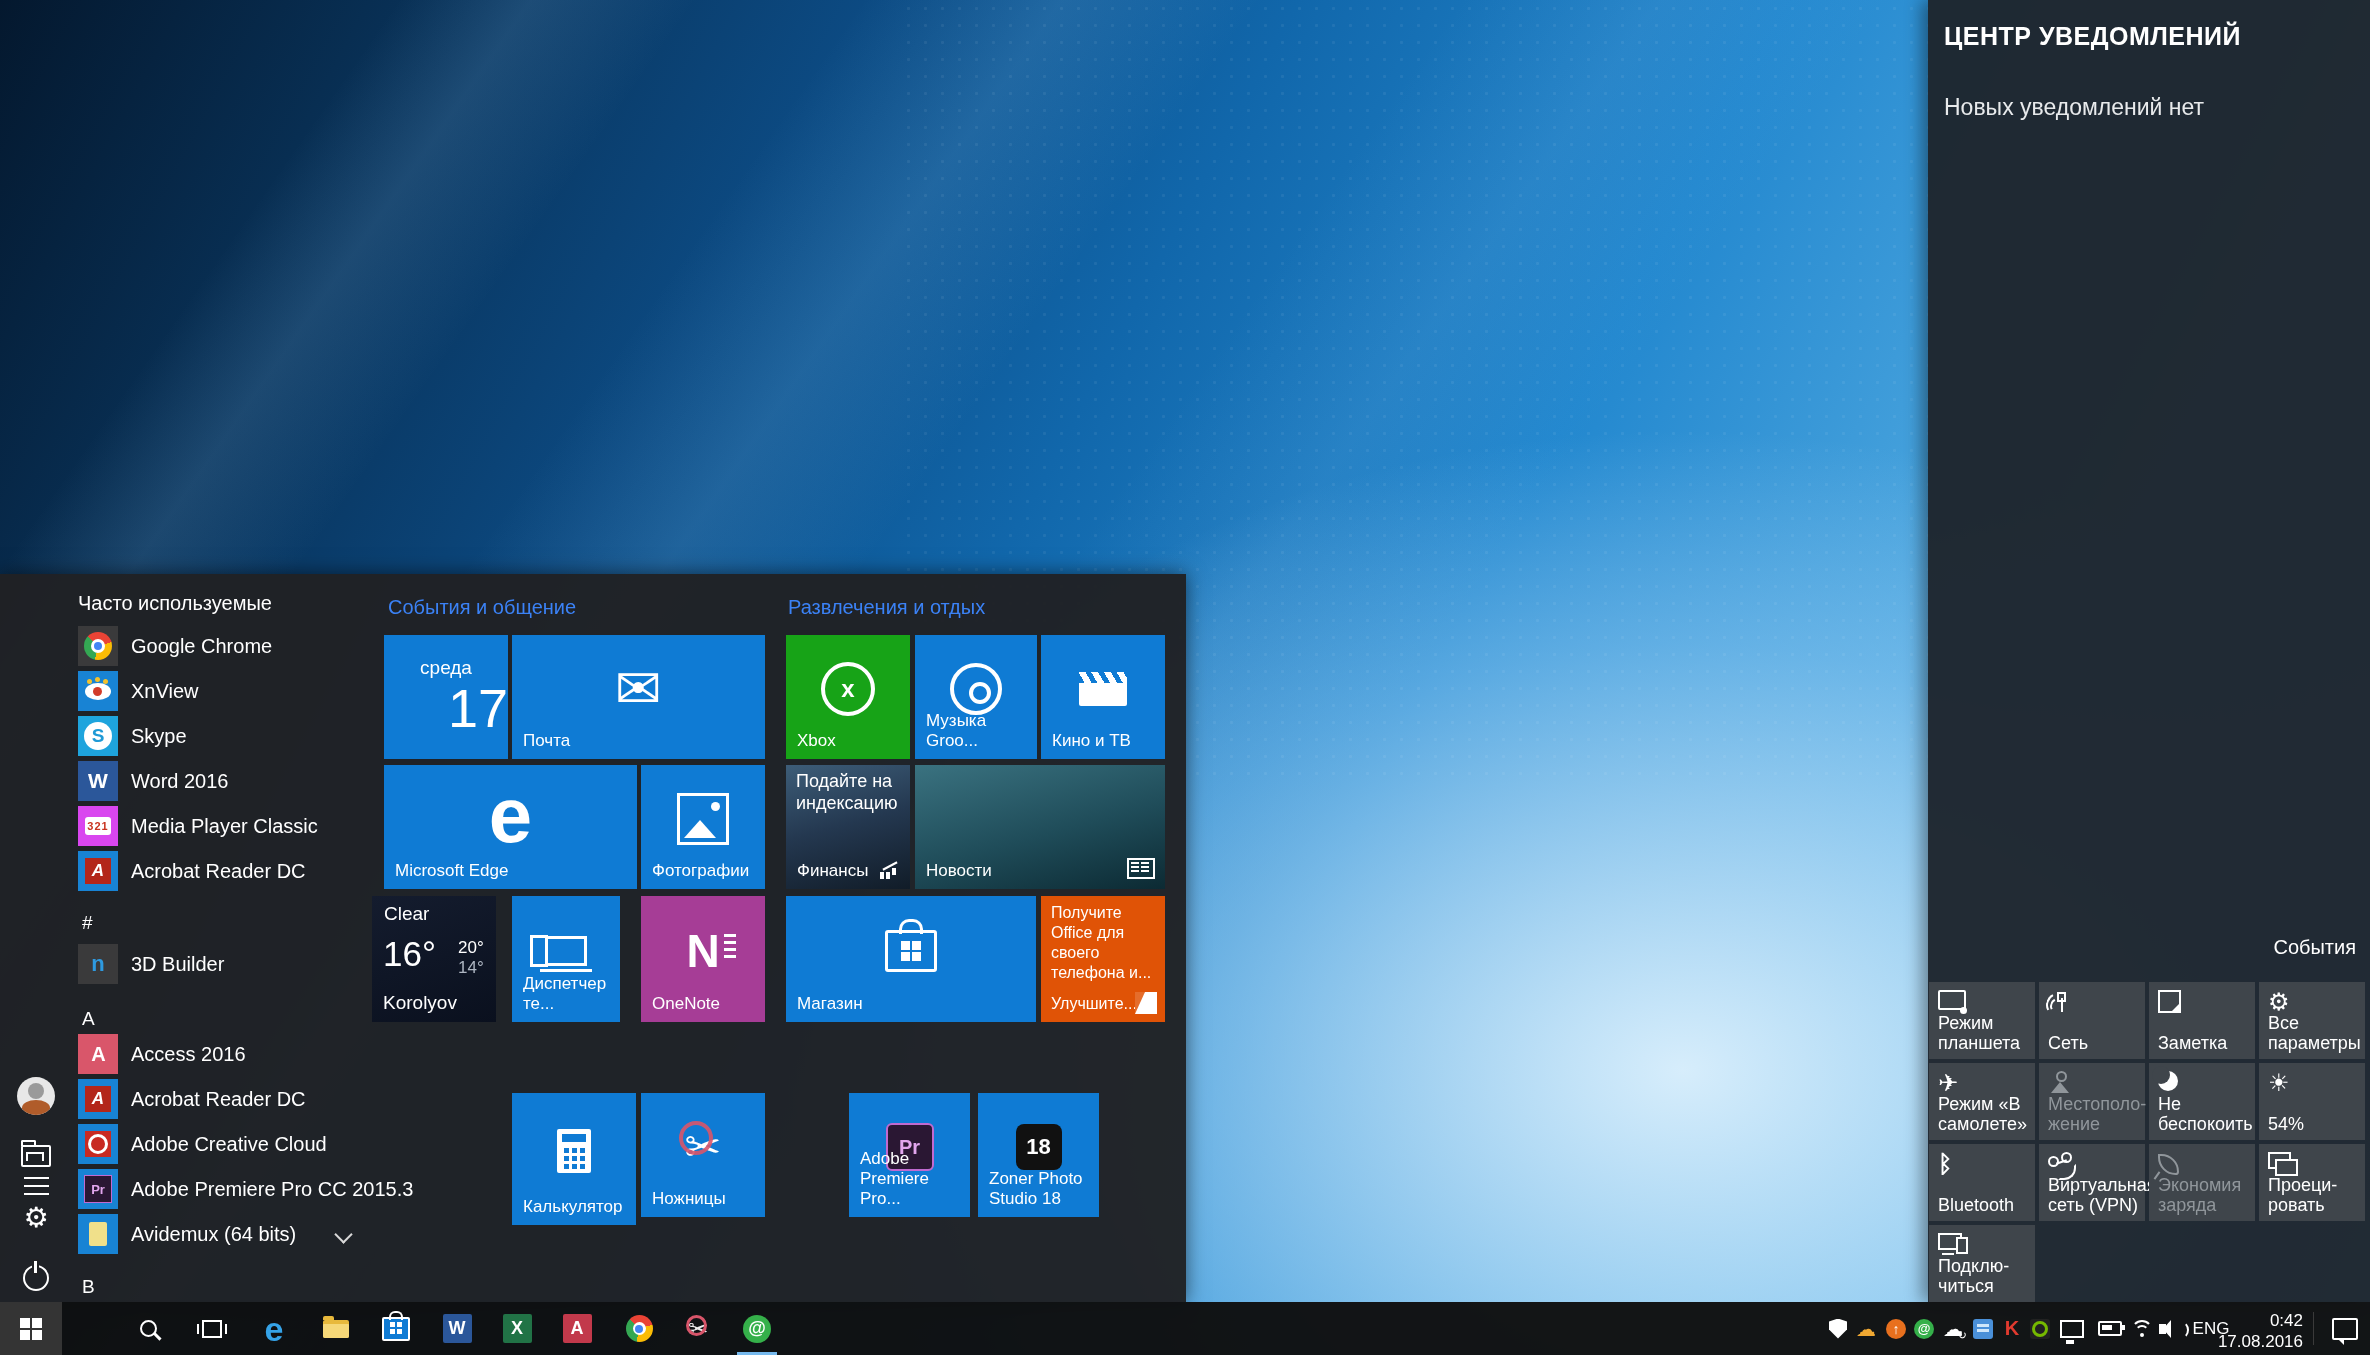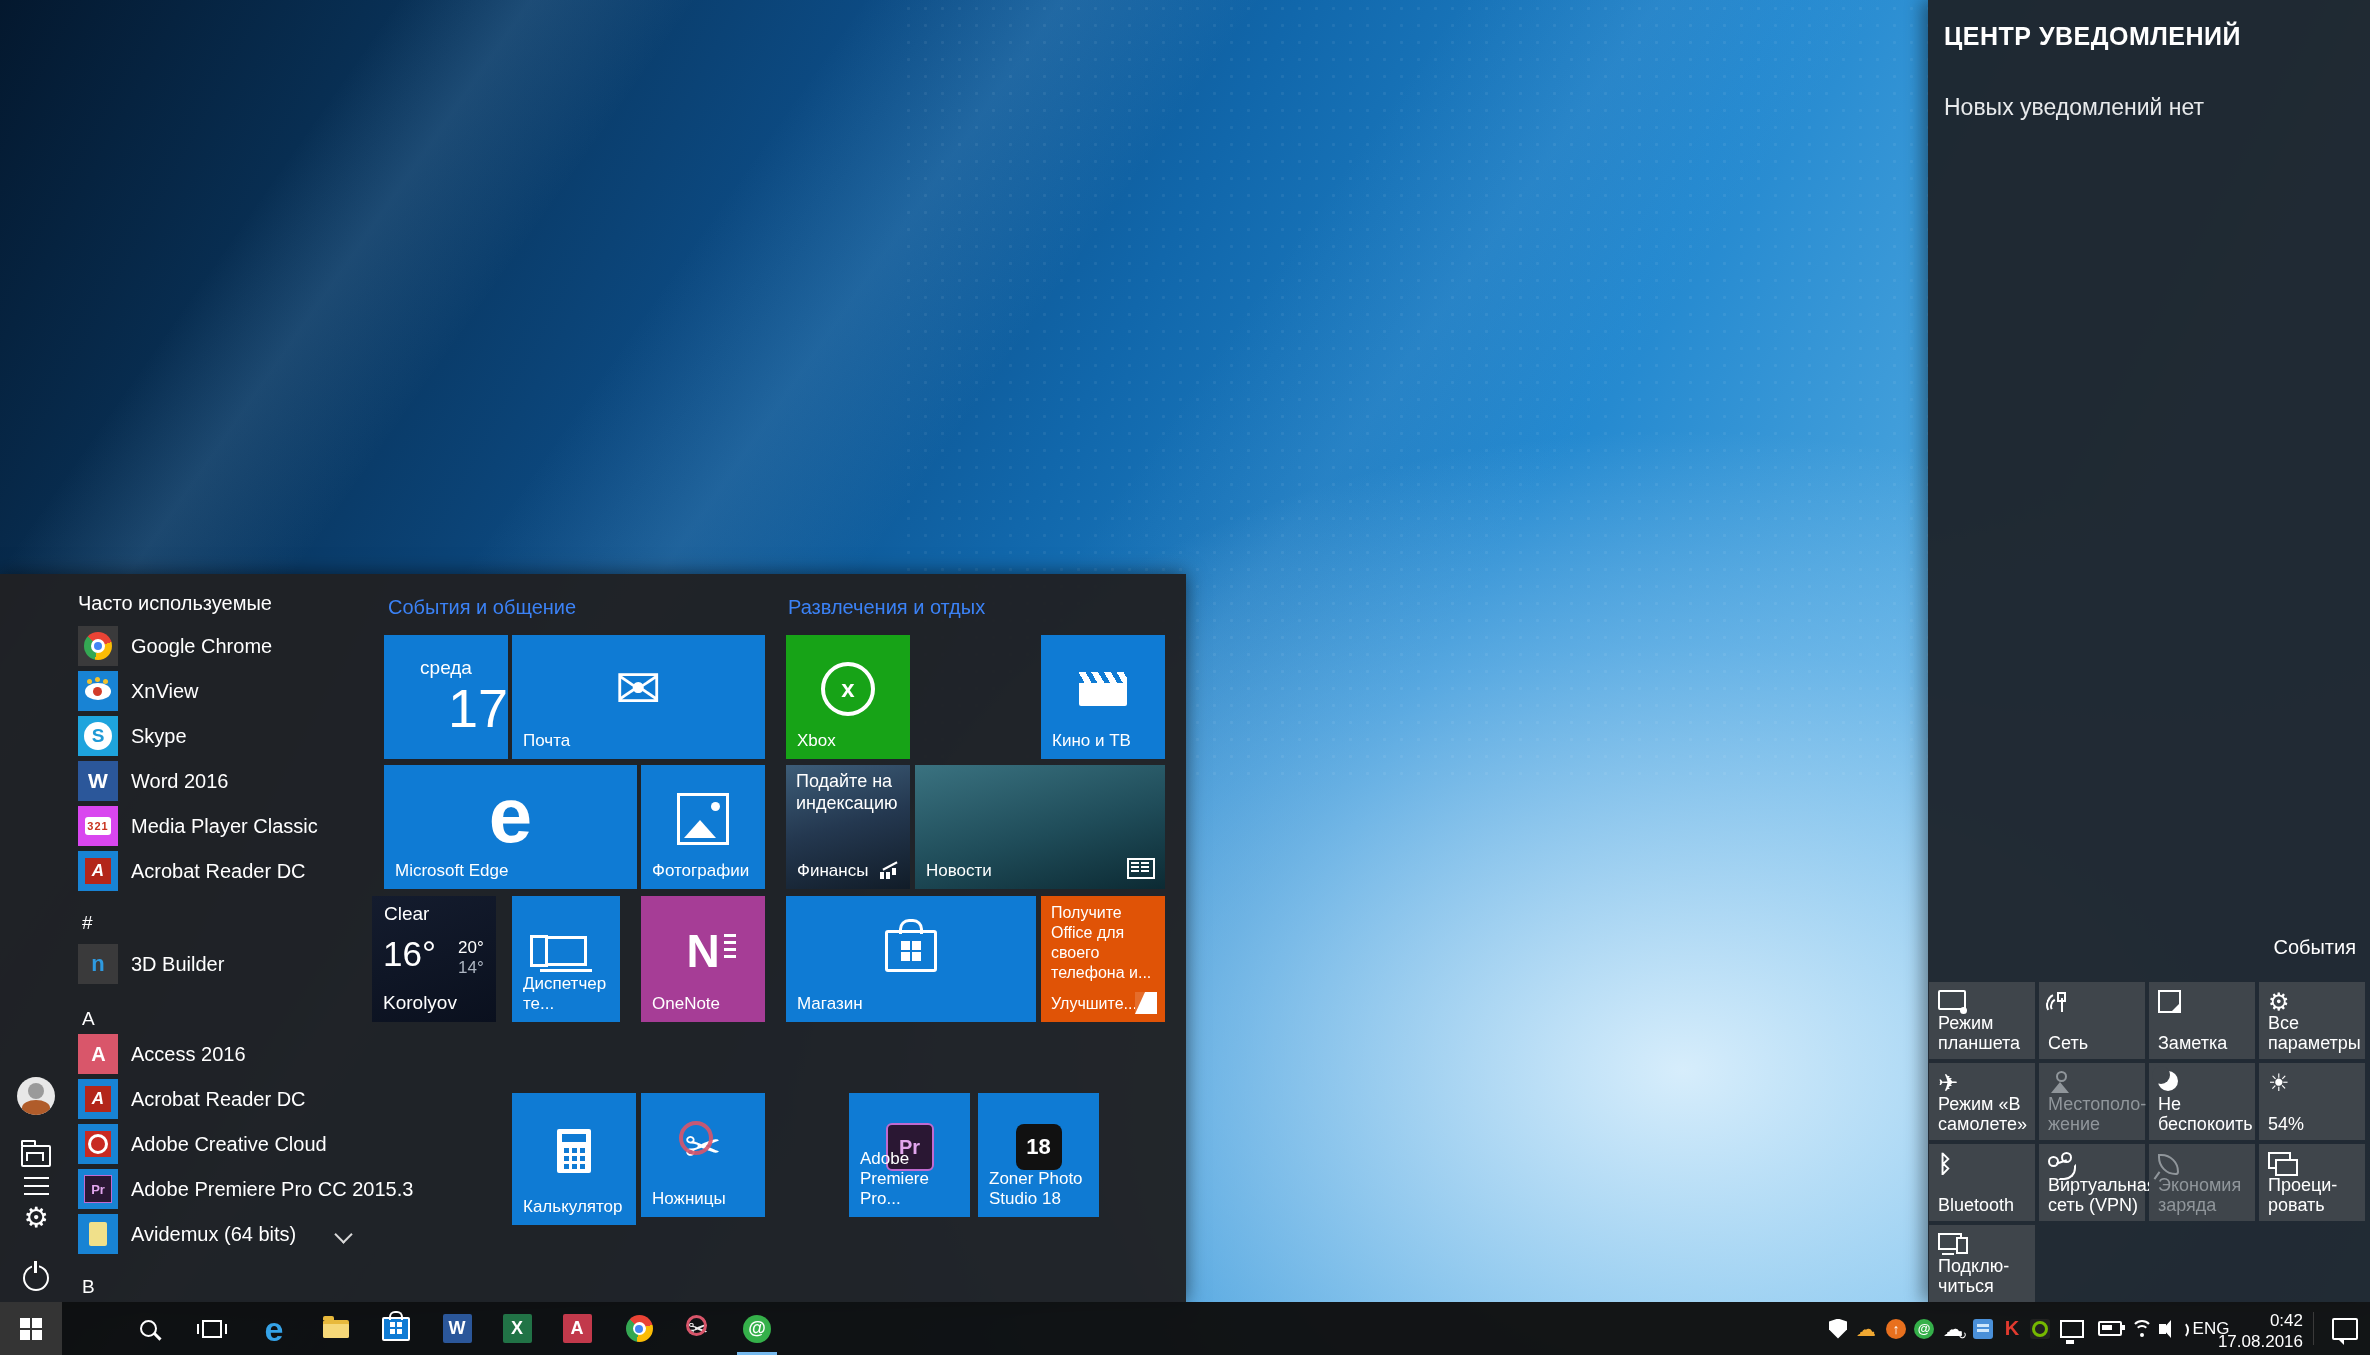--- a/index.html
+++ b/index.html
@@ -347,20 +347,26 @@
     </div>
 
     <div class="tile" style="left:786px;top:61px;width:124px;height:124px;background:#17a317">
       <div class="cic">
           <span class="xbox-ring">
             <span>x</span>
           </span>
         </div>
       <span class="tlbl">Xbox</span>
     </div>
+    <div class="tile" style="left:915px;top:61px;width:122px;height:124px;background:#0f7bd4">
+      <div class="cic">
+          <span class="groove-ic"></span>
+        </div>
+      <span class="tlbl">Музыка Groo...</span>
+    </div>
     <div class="tile" style="left:786px;top:191px;width:124px;height:124px;background:linear-gradient(165deg,#3d5d78 0%,#243850 48%,#111c28 100%)">
       <div style="position:absolute;left:10px;top:6px;font-size:18px;line-height:1.2">Подайте на индексацию</div>
       <span class="tlbl">Финансы</span>
       <span class="chartic" style="position:absolute;right:8px;bottom:10px"></span>
     </div>
     <div class="tile" style="left:1041px;top:61px;width:124px;height:124px;background:#0f7bd4">
       <div class="cic">
           <span class="clap-ic"></span>
         </div>
       <span class="tlbl">Кино и ТВ</span>

